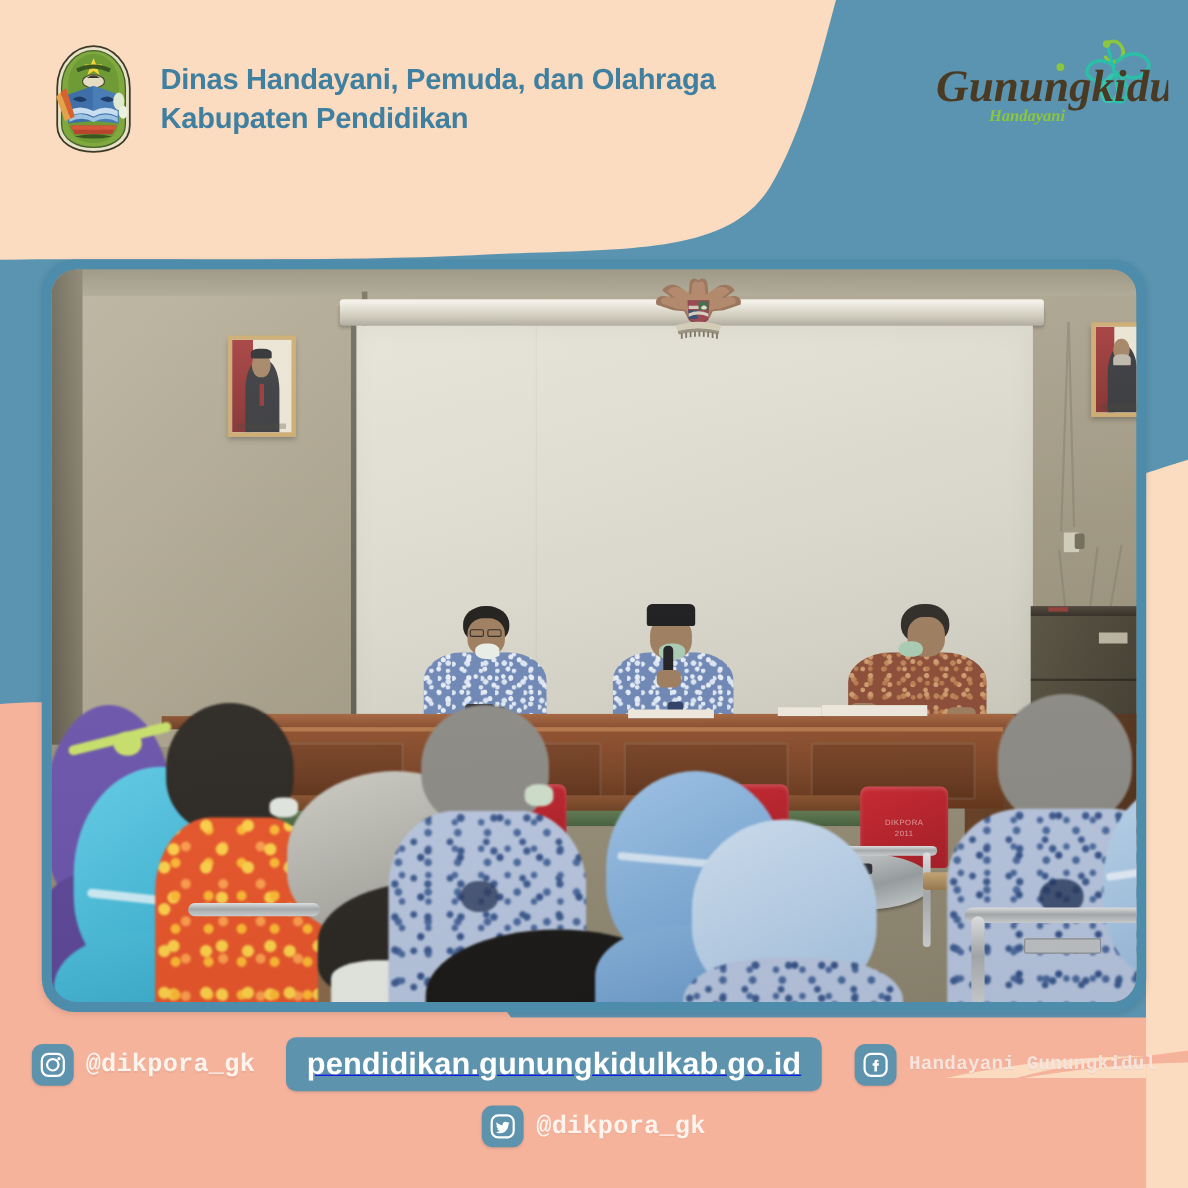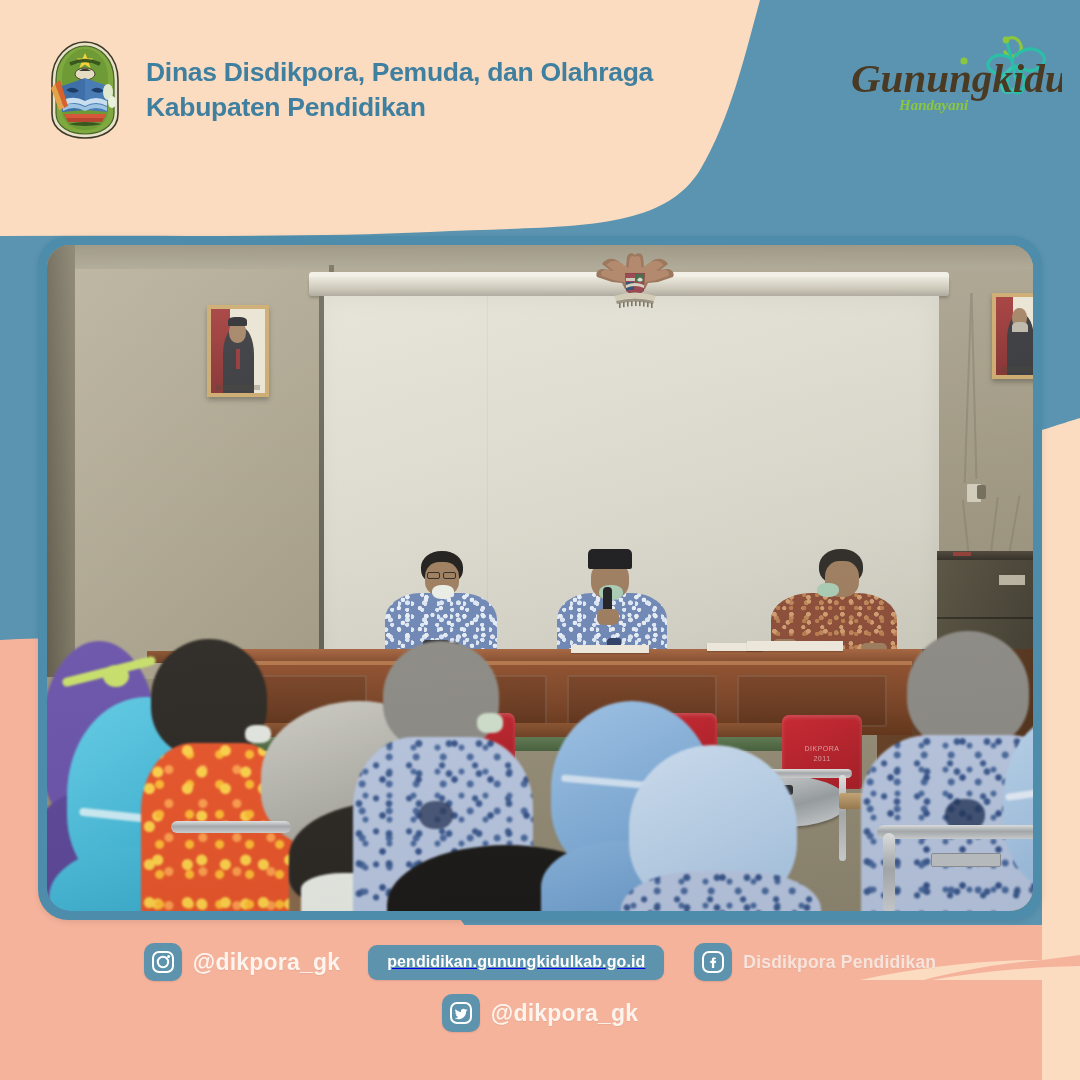--- a/index.html
+++ b/index.html
@@ -203,25 +203,25 @@
   
   .footer { position:absolute; left:0; bottom:0; width:100%; height:150px; z-index:6; }
   .f-row { display:flex; align-items:center; justify-content:center; }
   .f-row1 { margin-top:13px; gap:0; }
   .f-row2 { margin-top:13px; }
   .sicon { width:38px; height:38px; border-radius:10px; background:#5e93ad;
     display:flex; align-items:center; justify-content:center; flex:0 0 auto;
     box-shadow:0 1px 2px rgba(0,0,0,.10); }
   .sicon svg { width:26px; height:26px; display:block; }
   .slabel { font-size:23px; font-weight:bold; color:#fdf4ee; margin-left:11px;
-    letter-spacing:.2px; white-space:nowrap; text-shadow:0 1px 1px rgba(0,0,0,.06); }
+    letter-spacing:.2px; white-space:nowrap; text-shadow:0 1px 1px rgba(0,0,0,.06);font-family:Liberation Mono, monospace; }
   .slabel.dim { color:#f6e4dc; font-size:17.5px; font-weight:bold; }
   .web-pill { margin-left:28px; background:#5e93ad; border-radius:9px;
     padding:8px 19px 9px; box-shadow:0 1px 2px rgba(0,0,0,.10); }
-  .web-pill span { font-size:16px; font-weight:bold; color:#ffffff;
+  .web-pill span { font-size:28px; font-weight:bold; color:#ffffff;
     white-space:nowrap; letter-spacing:.1px; }
   .fb-group { margin-left:30px; display:flex; align-items:center; }
 </style>
 </head>
 <body>
 
 <svg id="bg" viewBox="0 0 1080 1080" preserveAspectRatio="none">
   <rect x="0" y="0" width="1080" height="1080" fill="#5a94b0"></rect>
 
   <path d="M0,0 L760,0 C745,55 730,120 700,170 C660,235 560,225 430,232 C300,238 130,235 0,236 Z" fill="#fbdcc0"></path>
@@ -258,21 +258,21 @@
       <path d="M9 44 L18 68 L13 70 L5 48 Z" fill="#e5a24a"></path>
       <ellipse cx="62" cy="52" rx="5" ry="8" fill="#dfe9cf"></ellipse>
       <ellipse cx="66" cy="62" rx="4" ry="6" fill="#e9f0de"></ellipse>
       <path d="M18 74 L60 74 L56 82 L22 82 Z" fill="#b8452f"></path>
       <path d="M18 74 L60 74 L58 78 L20 78 Z" fill="#d6573a"></path>
       <path d="M22 84 Q39 80 56 84 Q39 88 22 84 Z" fill="#3a5720"></path>
     </svg>
   </div>
 
   <div class="header-text">
-    <div class="line">Dinas Disdikpora, Pemuda, dan Olahraga</div>
+    <div class="line">Dinas Handayani, Pemuda, dan Olahraga</div>
     <div class="line">Kabupaten Pendidikan</div>
   </div>
 </div>
 
 <div class="gk-logo">
   <svg viewBox="0 0 215 110">
     <g>
       <path d="M158 10 q10 -6 15 3 q4 8 -4 12 q-7 4 -11 -3" fill="none" stroke="#8cc63f" stroke-width="3.2" stroke-linecap="round"></path>
       <path d="M168 26 q14 -12 25 -4 q9 7 0 15 q-10 8 -22 -1" fill="none" stroke="#2bbfa8" stroke-width="3.2" stroke-linecap="round"></path>
       <path d="M166 30 q-13 -9 -22 -1 q-7 7 2 13 q9 6 19 -3" fill="none" stroke="#2bbfa8" stroke-width="3.2" stroke-linecap="round"></path>
@@ -527,21 +527,21 @@
       <span>pendidikan.gunungkidulkab.go.id</span>
     </a>
 
     <div class="fb-group">
       <a class="sicon" href="#">
         <svg viewBox="0 0 26 26">
           <rect x="3" y="3" width="20" height="20" rx="6" fill="none" stroke="#ffffff" stroke-width="2"></rect>
           <path d="M15.3 8.4h-1.5c-1.2 0-1.9.7-1.9 1.9v1.4h-1.6v2.2h1.6v5.2h2.3v-5.2h1.6l.3-2.2h-1.9v-1.1c0-.4.2-.6.6-.6h1.3z" fill="#ffffff"></path>
         </svg>
       </a>
-      <span class="slabel dim">Disdikpora Pendidikan</span>
+      <span class="slabel dim">Handayani Gunungkidul</span>
     </div>
   </div>
 
   <div class="f-row f-row2">
     <a class="sicon" href="#">
       <svg viewBox="0 0 26 26">
         <rect x="3" y="3" width="20" height="20" rx="6" fill="none" stroke="#ffffff" stroke-width="2"></rect>
         <path d="M19.6 9.6c-.5.3-1 .5-1.6.6.5-.3.8-.8 1-1.3-.5.3-1 .5-1.6.6-.5-.5-1.2-.8-1.9-.8-1.5 0-2.6 1.2-2.6 2.6 0 .2 0 .4.1.6-2.2-.1-4.1-1.2-5.4-2.7-.2.4-.4.8-.4 1.3 0 .9.5 1.7 1.2 2.2-.4 0-.8-.1-1.1-.3 0 1.3.9 2.3 2.1 2.6-.3.1-.6.1-.9.1h-.5c.3 1 1.3 1.8 2.4 1.8-.9.7-2 1.1-3.2 1.1h-.6c1.2.7 2.5 1.2 4 1.2 4.8 0 7.5-4 7.5-7.5v-.3c.5-.4.9-.9 1.3-1.4z" fill="#ffffff"></path>
       </svg>
     </a>

